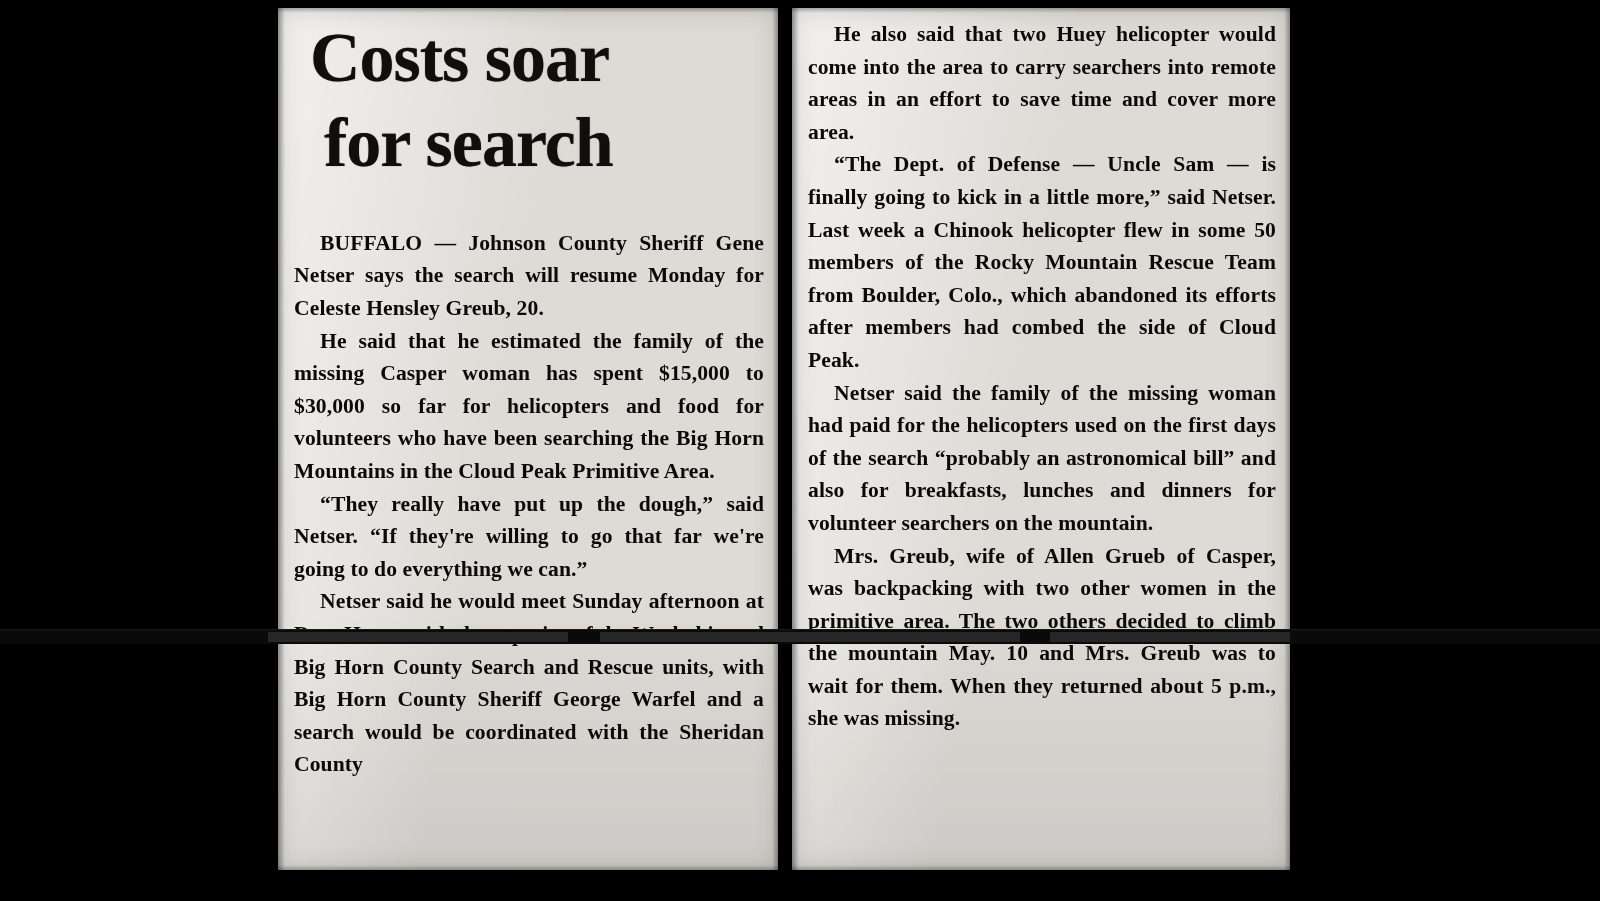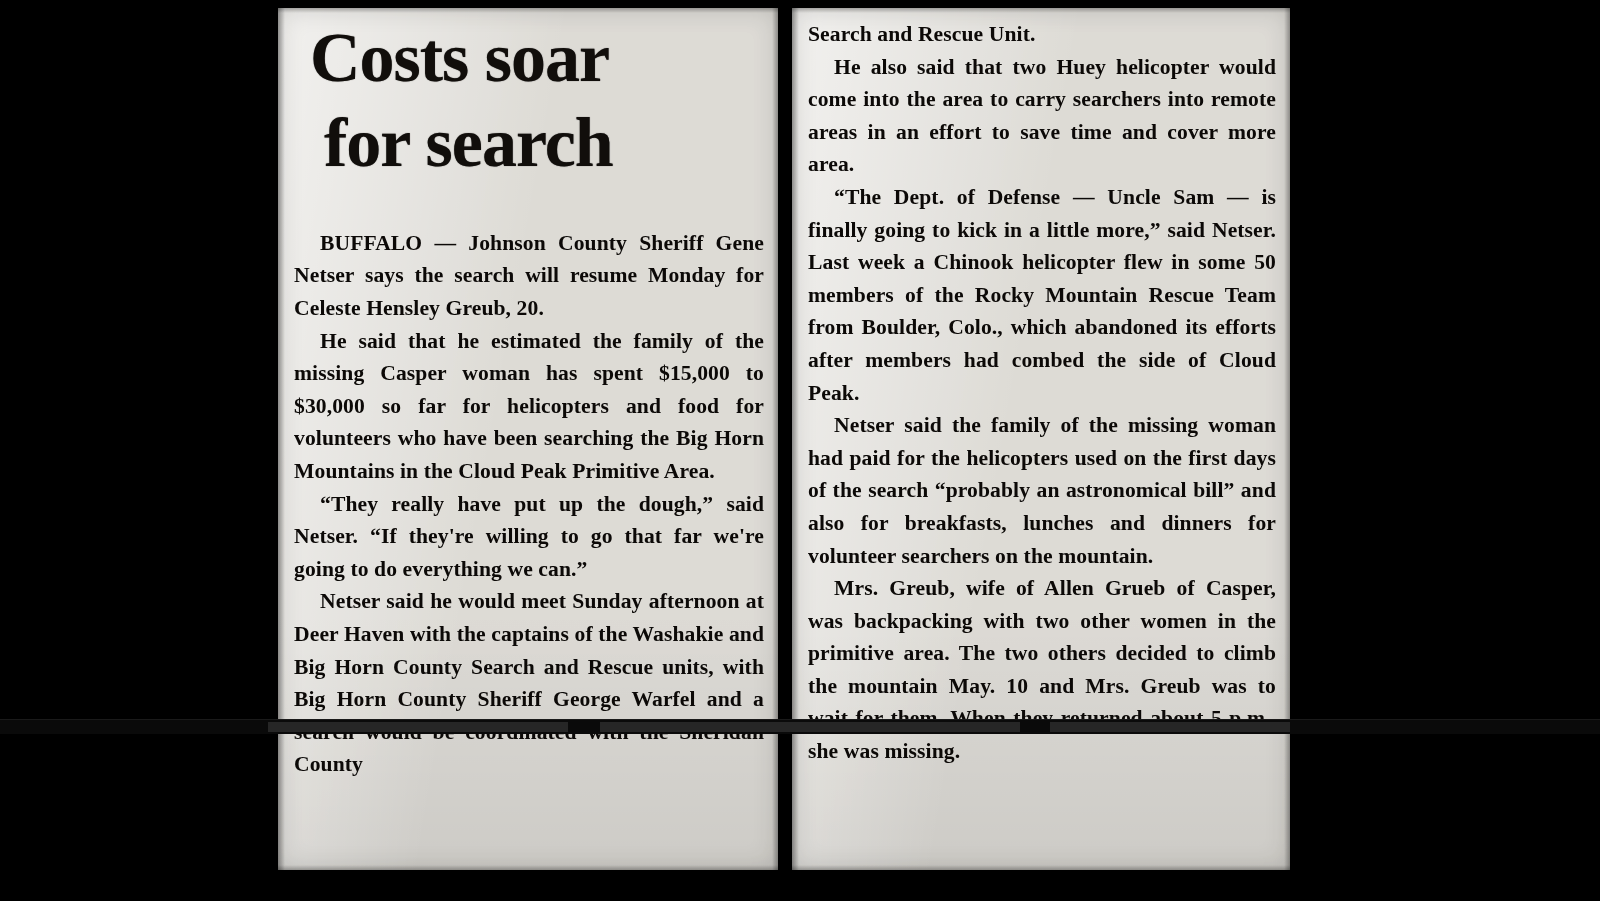--- a/index.html
+++ b/index.html
@@ -11,21 +11,21 @@
     width: 1600px;
     height: 901px;
     overflow: hidden;
     font-family: "Liberation Serif", serif;
   }
   .scan {
     position: absolute;
     top: 0;
     left: 0;
     width: 1600px;
-    height: 734px;
+    height: 644px;
     background: #000;
   }
   
   .clipping {
     position: absolute;
     top: 8px;
     left: 278px;
     width: 1012px;
     height: 862px;
     display: flex;
@@ -148,21 +148,20 @@
       </div>
     </div>
 
     <div class="column col-right">
       <div class="tear-left"></div>
       <div class="tear-right"></div>
       <div class="tear-top"></div>
       <div class="tear-bottom"></div>
 
       <div class="body-text">
-        <p class="noindent">Search and Rescue Unit.</p>
         <p>He also said that two Huey helicopter would come into the area to carry searchers into remote areas in an effort to save time and cover more area.</p>
         <p>“The Dept. of Defense — Uncle Sam — is finally going to kick in a little more,” said Netser. Last week a Chinook helicopter flew in some 50 members of the Rocky Mountain Rescue Team from Boulder, Colo., which abandoned its efforts after members had combed the side of Cloud Peak.</p>
         <p>Netser said the family of the missing woman had paid for the helicopters used on the first days of the search “probably an astronomical bill” and also for breakfasts, lunches and dinners for volunteer searchers on the mountain.</p>
         <p>Mrs. Greub, wife of Allen Grueb of Casper, was backpacking with two other women in the primitive area. The two others decided to climb the mountain May. 10 and Mrs. Greub was to wait for them. When they returned about 5 p.m., she was missing.</p>
       </div>
     </div>
 
   </div>
 
   <div class="bottom-strip">

